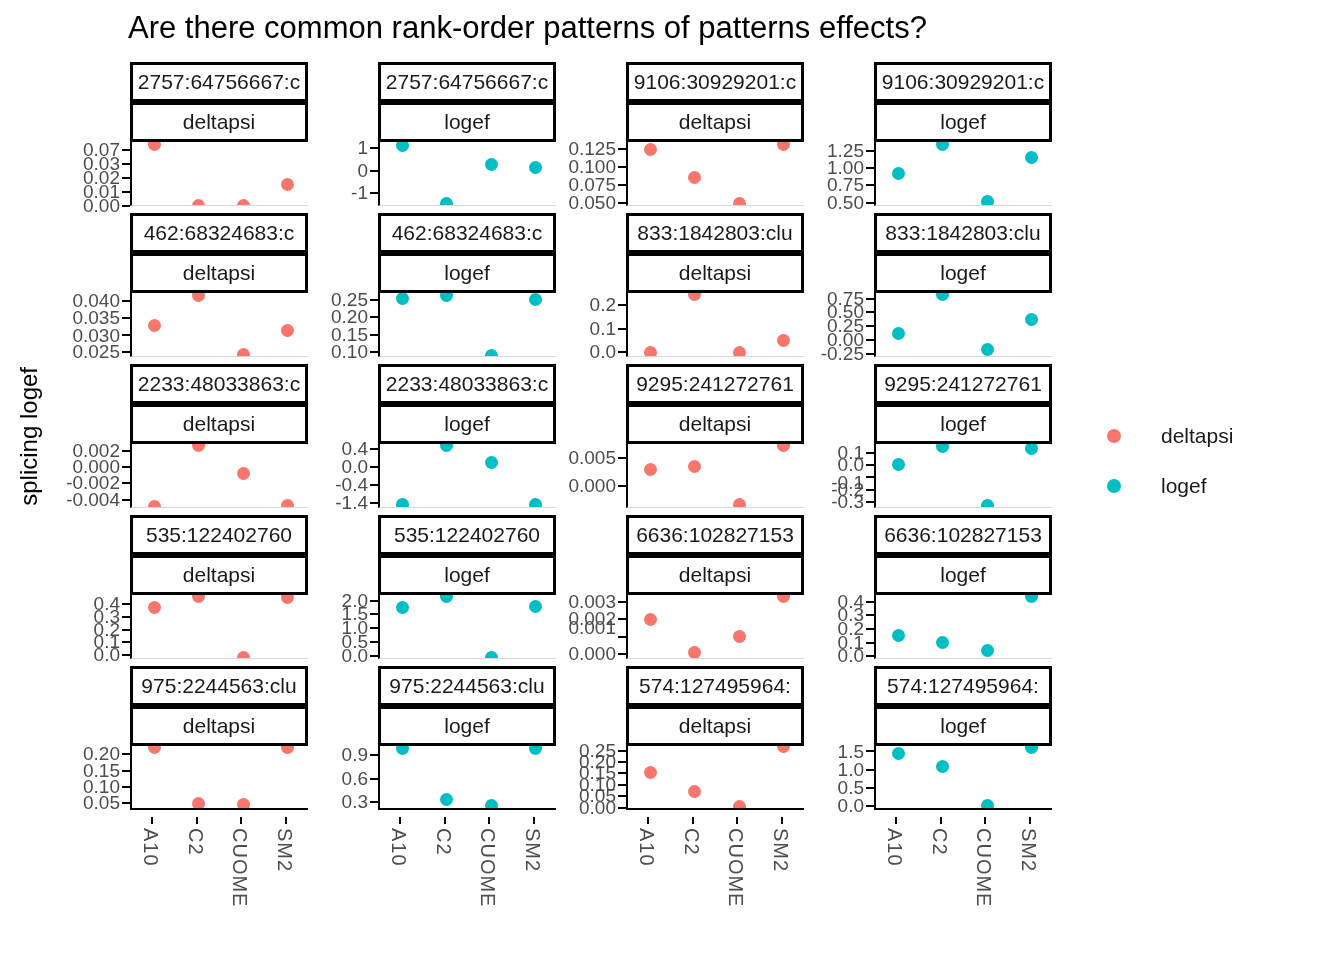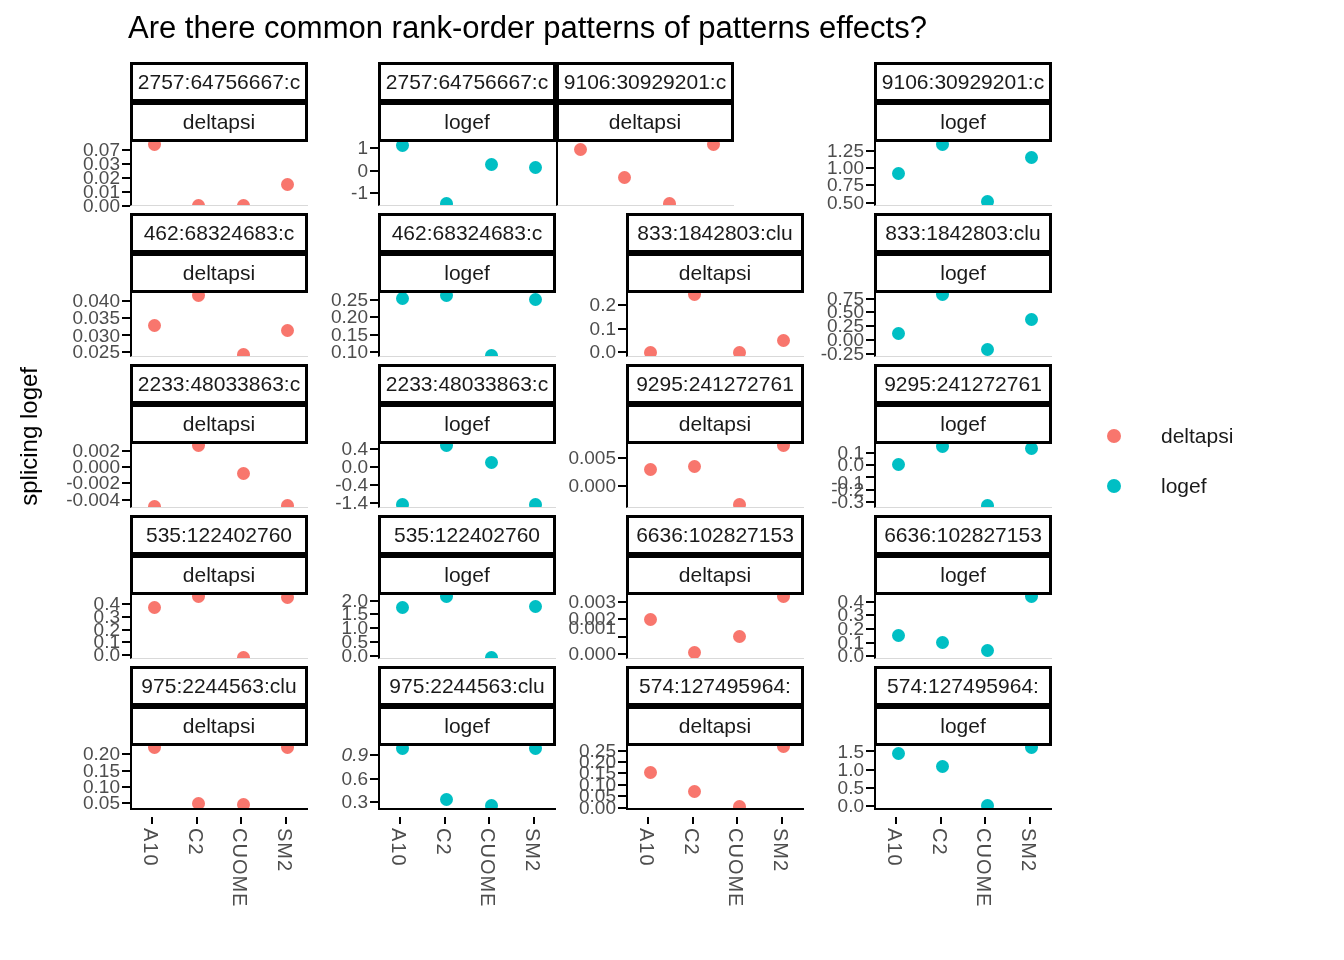--- a/index.html
+++ b/index.html
@@ -117,20 +117,32 @@
           <div class="strip strip-metric">logef</div>
           <div class="plot">
             <div class="point" style="background: rgb(0, 191, 196); left: 15.75px; top: -3.07143px;"></div>
             <div class="point" style="background: rgb(0, 191, 196); left: 60.25px; top: 55.2143px;"></div>
             <div class="point" style="background: rgb(0, 191, 196); left: 104.75px; top: 15.6714px;"></div>
             <div class="point" style="background: rgb(0, 191, 196); left: 149.25px; top: 18.6429px;"></div>
           </div>
         </div>
       </div>
       <div class="cell">
+        <div class="gutter">
+          <div class="yticks">
+            <div class="ytick-label" style="top: -3.84916px;">0.125</div>
+            <div class="ytick-mark" style="top: 6.15084px;"></div>
+            <div class="ytick-label" style="top: 14.0279px;">0.100</div>
+            <div class="ytick-mark" style="top: 24.0279px;"></div>
+            <div class="ytick-label" style="top: 31.905px;">0.075</div>
+            <div class="ytick-mark" style="top: 41.905px;"></div>
+            <div class="ytick-label" style="top: 49.7821px;">0.050</div>
+            <div class="ytick-mark" style="top: 59.7821px;"></div>
+          </div>
+        </div>
         <div class="panel">
           <div class="strip strip-intron">9106:30929201:c</div>
           <div class="strip strip-metric">deltapsi</div>
           <div class="plot">
             <div class="point" style="background: rgb(248, 118, 109); left: 15.75px; top: 1.36592px;"></div>
             <div class="point" style="background: rgb(248, 118, 109); left: 60.25px; top: 29.2542px;"></div>
             <div class="point" style="background: rgb(248, 118, 109); left: 104.75px; top: 55.3547px;"></div>
             <div class="point" style="background: rgb(248, 118, 109); left: 149.25px; top: -4.35475px;"></div>
           </div>
         </div>
@@ -471,21 +483,21 @@
             <div class="point" style="background: rgb(248, 118, 109); left: 15.75px; top: -5.51538px;"></div>
             <div class="point" style="background: rgb(248, 118, 109); left: 60.25px; top: 50.9359px;"></div>
             <div class="point" style="background: rgb(248, 118, 109); left: 104.75px; top: 51.5923px;"></div>
             <div class="point" style="background: rgb(248, 118, 109); left: 149.25px; top: -5.51538px;"></div>
           </div>
         </div>
       </div>
       <div class="cell">
         <div class="gutter">
           <div class="yticks">
-            <div class="ytick-label" style="top: -1.63415px; font-style: italic;">0.9</div>
+            <div class="ytick-label" style="top: -1.63415px;">0.9</div>
             <div class="ytick-mark" style="top: 8.36585px;"></div>
             <div class="ytick-label" style="top: 21.7805px;">0.6</div>
             <div class="ytick-mark" style="top: 31.7805px;"></div>
             <div class="ytick-label" style="top: 45.1951px;">0.3</div>
             <div class="ytick-mark" style="top: 55.1951px;"></div>
           </div>
         </div>
         <div class="panel">
           <div class="strip strip-intron">975:2244563:clu</div>
           <div class="strip strip-metric">logef</div>

